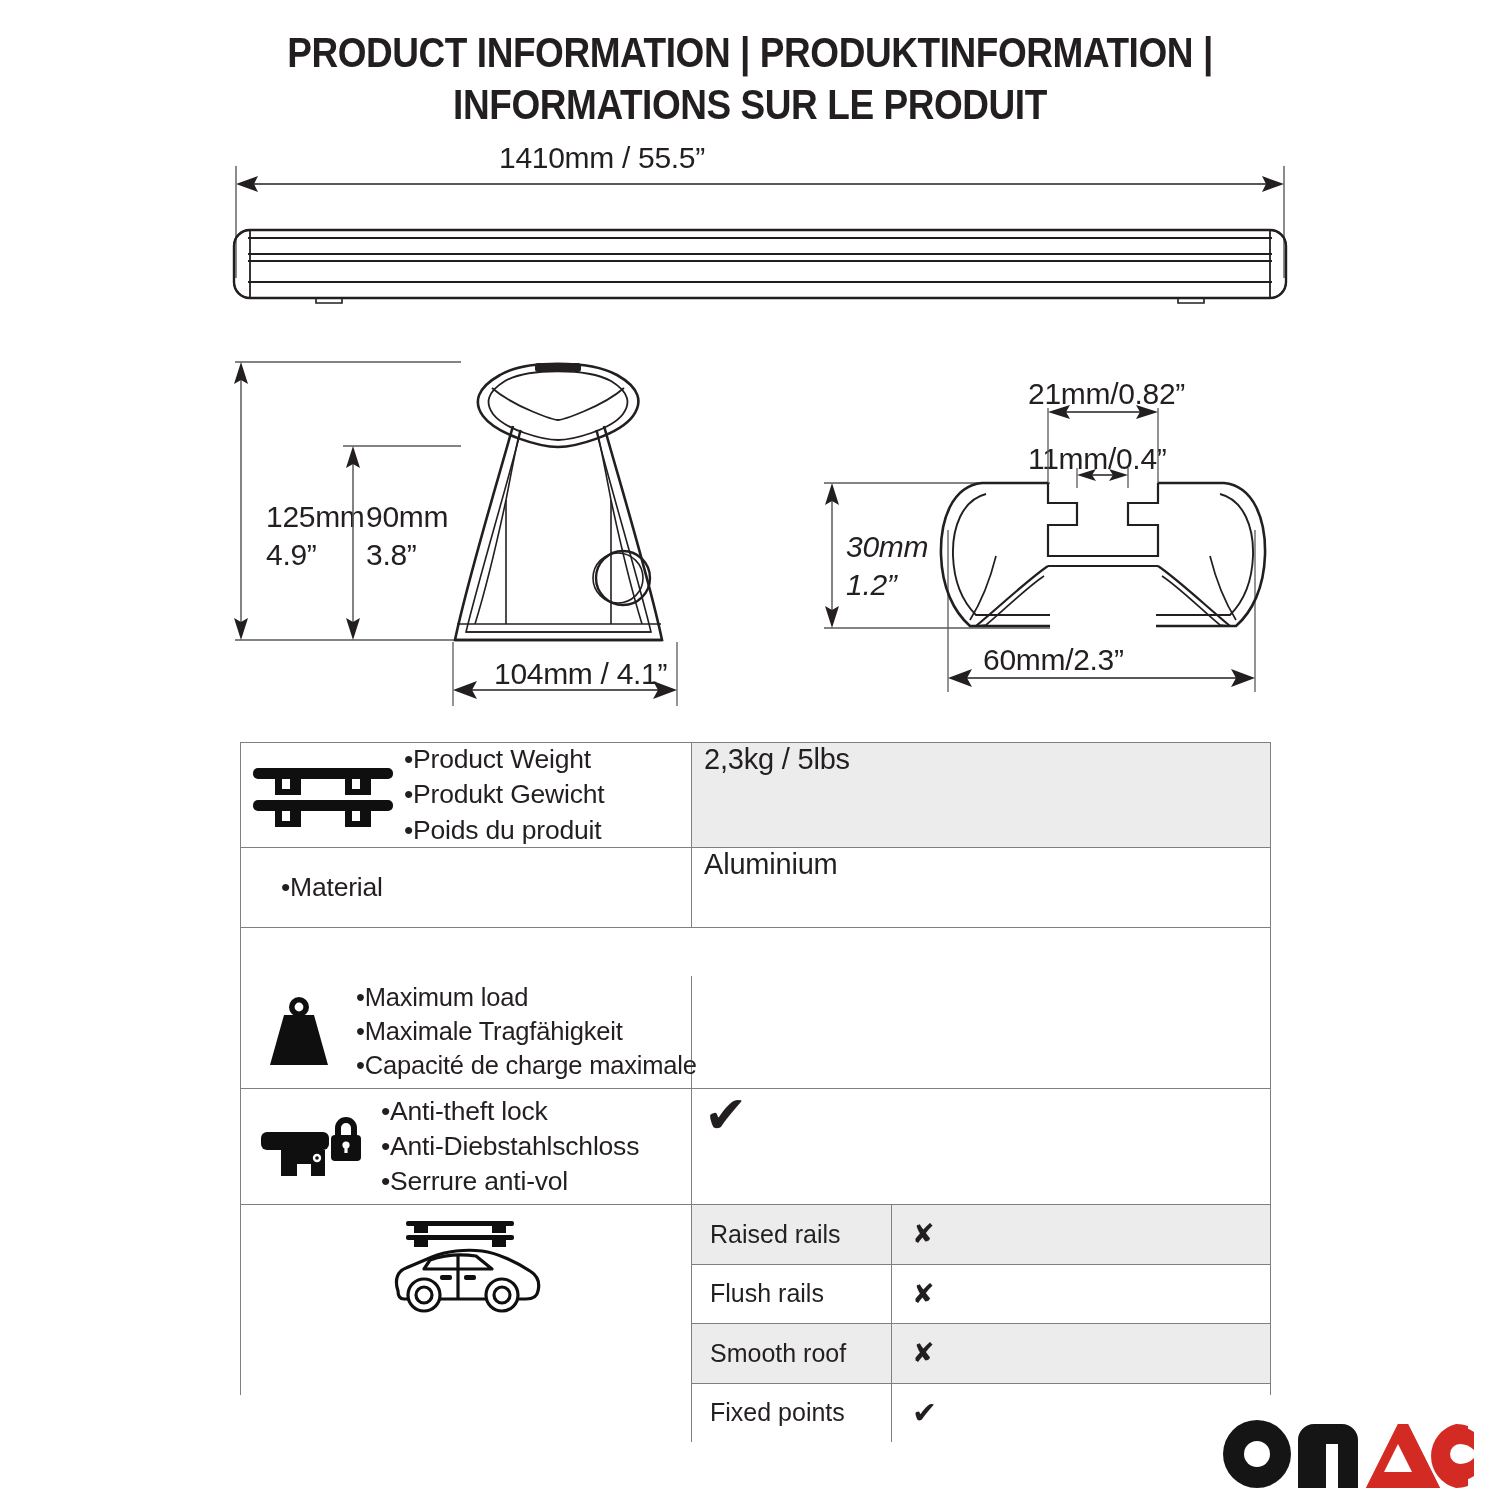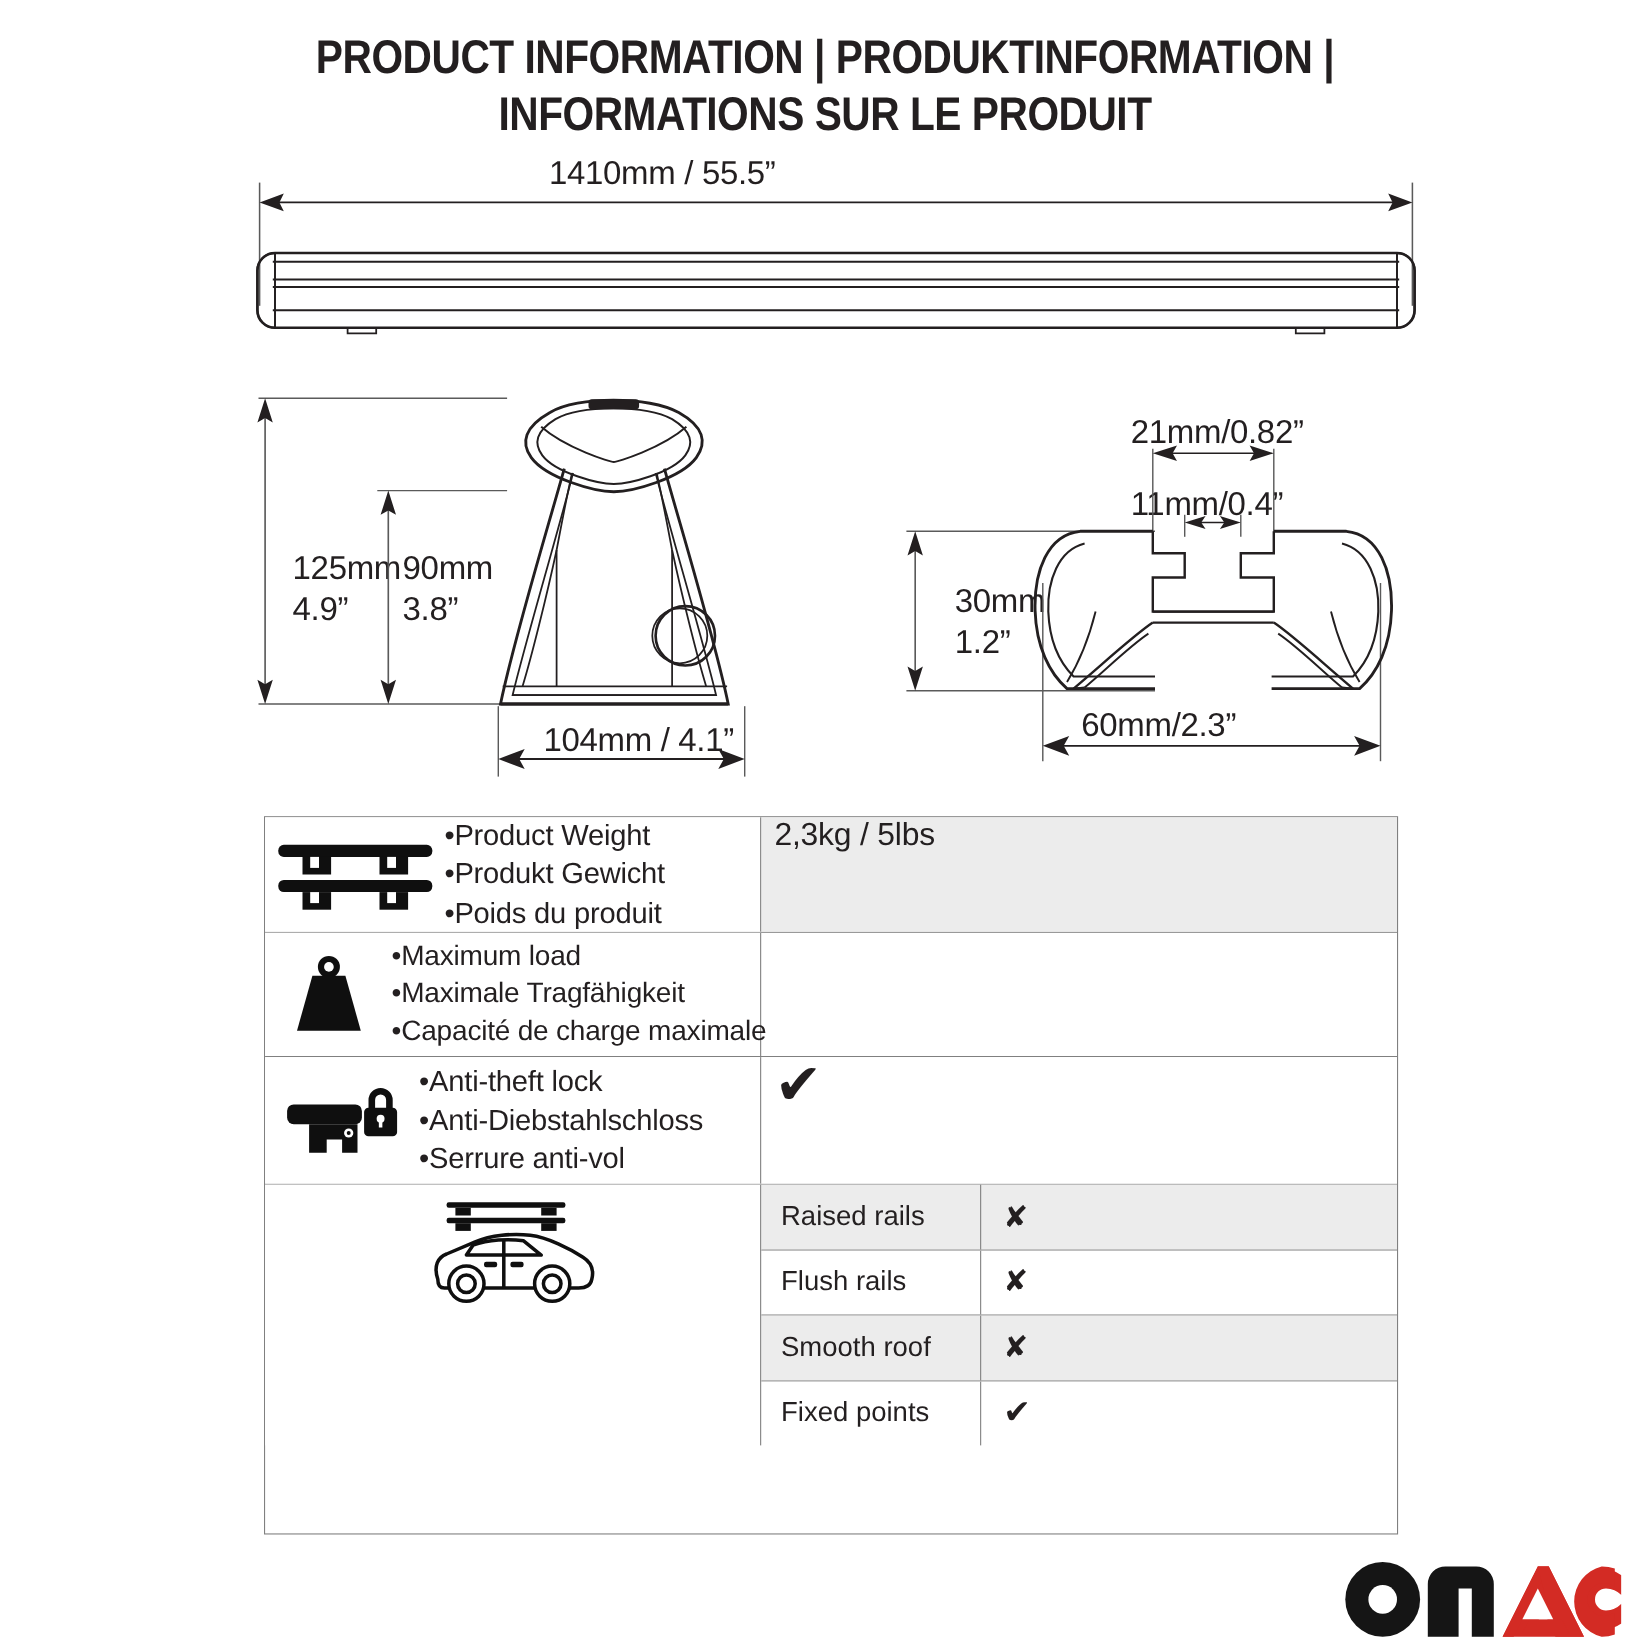--- a/index.html
+++ b/index.html
@@ -182,21 +182,21 @@
     <circle cx="393" cy="228" r="25"></circle>
   </g>
 
   <line x1="236" y1="340" x2="444" y2="340" stroke="#231f20" stroke-width="1.6"></line>
   <path d="M228 340 L252 331 L247 340 L252 349 Z" fill="#231f20"></path>
   <path d="M452 340 L428 331 L433 340 L428 349 Z" fill="#231f20"></path>
 </svg>
 
 <div class="dim" style="left:1028px;top:375px;text-align:right;">21mm/0.82”</div>
 <div class="dim" style="left:1028px;top:440px;">11mm/0.4”</div>
-<div class="dim" style="left:868px;top:528px;">30mm
+<div class="dim" style="left:846px;top:528px;font-style:italic;">30mm
 1.2”</div>
 <div class="dim" style="left:983px;top:641px;">60mm/2.3”</div>
 
 <svg class="abs" style="left:800px;top:360px;" width="500" height="340" viewBox="0 0 500 340">
 
   <line x1="248" y1="48" x2="248" y2="128" stroke="#5a5a5a" stroke-width="1.3"></line>
   <line x1="358" y1="48" x2="358" y2="128" stroke="#5a5a5a" stroke-width="1.3"></line>
   <line x1="256" y1="52" x2="350" y2="52" stroke="#231f20" stroke-width="1.5"></line>
   <path d="M248 52 L270 45 L266 52 L270 59 Z" fill="#231f20"></path>
   <path d="M358 52 L336 45 L340 52 L336 59 Z" fill="#231f20"></path>
@@ -274,22 +274,31 @@
       </div>
       <div class="lbl">•Product Weight
 •Produkt Gewicht
 •Poids du produit</div>
     </div>
     <div class="cell-right shade">
       <span class="val">2,3kg / 5lbs</span>
     </div>
   </div>
 
-
-  <div class="trow tr-b" style="height:113px;">
+  <div class="trow tr-b" style="height:80px;">
+    <div class="cell-left">
+      <div class="icon-wrap" style="width:40px;min-width:40px;"></div>
+      <div class="lbl">•Material</div>
+    </div>
+    <div class="cell-right plain">
+      <span class="val">Aluminium</span>
+    </div>
+  </div>
+
+  <div class="trow tr-b" style="height:113px;margin-top:48px;">
     <div class="cell-left">
       <div class="icon-wrap" style="width:115px;min-width:115px;">
         <svg width="78" height="78" viewBox="0 0 78 78">
           <g fill="#0f0f0f">
             <circle cx="39" cy="14" r="10"></circle>
             <circle cx="39" cy="14" r="4.4" fill="#fff"></circle>
             <path d="M24 22 H54 L68 72 H10 Z"></path>
           </g>
         </svg>
       </div>

